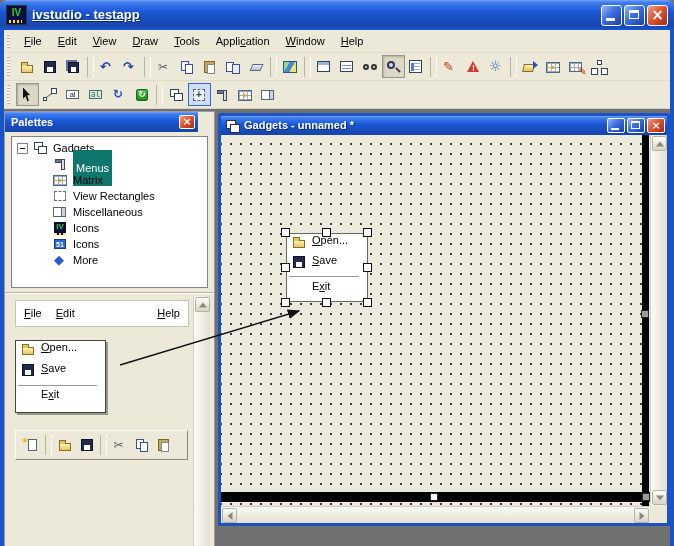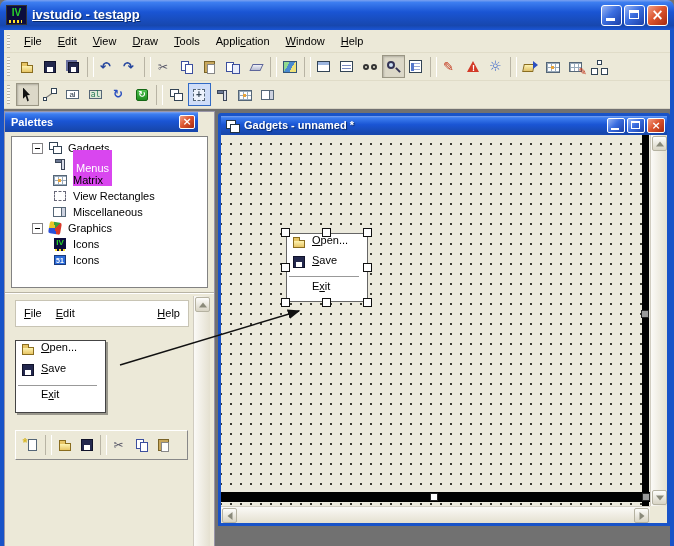--- a/index.html
+++ b/index.html
@@ -125,27 +125,27 @@
   .pal-title{position:absolute;left:0;top:0;right:16px;height:20px;
      background:linear-gradient(180deg,#7ba2f0 0%,#3d7ef0 10%,#1a55d4 45%,#1747ae 90%);
      color:#fff;font:bold 11px/20px "Liberation Sans",sans-serif;padding-left:6px;box-sizing:border-box;}
   .pal-close{position:absolute;right:3px;top:3px;width:16px;height:14px;border-radius:2px;border:1px solid #fff;
      background:linear-gradient(135deg,#f0a088,#dd5630 45%,#a82a10);box-sizing:border-box;}
   .pal-close::before{content:"×";position:absolute;left:0;top:0;width:100%;text-align:center;color:#fff;
      font:bold 11px/12px "DejaVu Sans",sans-serif;}
   .pal-tree{position:absolute;left:6px;top:24px;width:197px;height:152px;background:#fff;
      border:1px solid #828282;box-sizing:border-box;overflow:hidden;padding-top:3px;}
   .trow{height:16px;display:flex;align-items:center;}
-  .trow.lvl0{padding-left:20px;}
+  .trow.lvl0{padding-left:5px;}
   .trow.lvl1{padding-left:25px;}
   .texp{width:9px;height:9px;border:1px solid #848284;background:#fff;position:relative;margin-right:4px;flex:none;box-sizing:content-box;}
   .texp::before{content:"";position:absolute;left:2px;top:4px;width:5px;height:1px;background:#000;}
   .texp.hide{visibility:hidden;}
   .tlab{margin-left:4px;white-space:nowrap;}
-  .tlab.sel{background:#d946ef;color:#fff;padding:12px 3px;margin-top:8px;}
+  .tlab.sel{background:#0f766e;color:#fff;padding:12px 3px;margin-top:8px;}
   .pal-div{position:absolute;left:0;right:0;top:180px;height:0;border-top:1px solid #b8b4a4;border-bottom:1px solid #fff;}
   .samples{position:absolute;left:0;right:0;top:184px;bottom:0;}
   .mb-sample{position:absolute;left:10px;top:4px;width:174px;height:27px;background:#fff;
      border:1px solid #c8c4b4;box-sizing:border-box;display:flex;align-items:center;padding:0 8px;gap:14px;}
   .mbi{line-height:25px;}
   .mbi.mbr{margin-left:auto;}
   .popup-sample,.menu-widget{background:#fff;border:1px solid #444;box-sizing:border-box;}
   .popup-sample{position:absolute;left:10px;top:44px;width:91px;height:73px;box-shadow:2px 2px 0 rgba(0,0,0,.35);}
   .mrow{height:21px;display:flex;align-items:flex-start;padding-left:4px;}
   .mrow .mlab{margin-left:6px;white-space:nowrap;}
@@ -379,34 +379,34 @@
             <div class="trow lvl1">
               <span class="texp hide"></span>
               <span class="ic ic-viewrect"></span>
               <span class="tlab">View Rectangles</span>
             </div>
             <div class="trow lvl1">
               <span class="texp hide"></span>
               <span class="ic ic-misc"></span>
               <span class="tlab">Miscellaneous</span>
             </div>
-            <div class="trow lvl0">
-              <span class="texp"></span>
-              <span class="ic ic-graphics"></span>
-              <span class="tlab">Graphics</span>
-            </div>
             <div class="trow lvl1">
               <span class="texp hide"></span>
               <span class="ic ic-iv"></span>
               <span class="tlab">Icons</span>
             </div>
             <div class="trow lvl1">
               <span class="texp hide"></span>
               <span class="ic ic-gauge"></span>
               <span class="tlab">Icons</span>
+            </div>
+            <div class="trow lvl1">
+              <span class="texp hide"></span>
+              <span class="ic ic-more"></span>
+              <span class="tlab">More</span>
             </div>
           </div>
         <div class="pal-div"></div>
         <div class="samples">
           <div class="mb-sample">
 
           <div class="mbi"><span></span><span class="key">F</span><span>ile</span></div>
               <div class="mbi"><span></span><span class="key">E</span><span>dit</span></div>
               <div class="mbi mbr"><span></span><span class="key">H</span><span>elp</span></div>
             </div>

